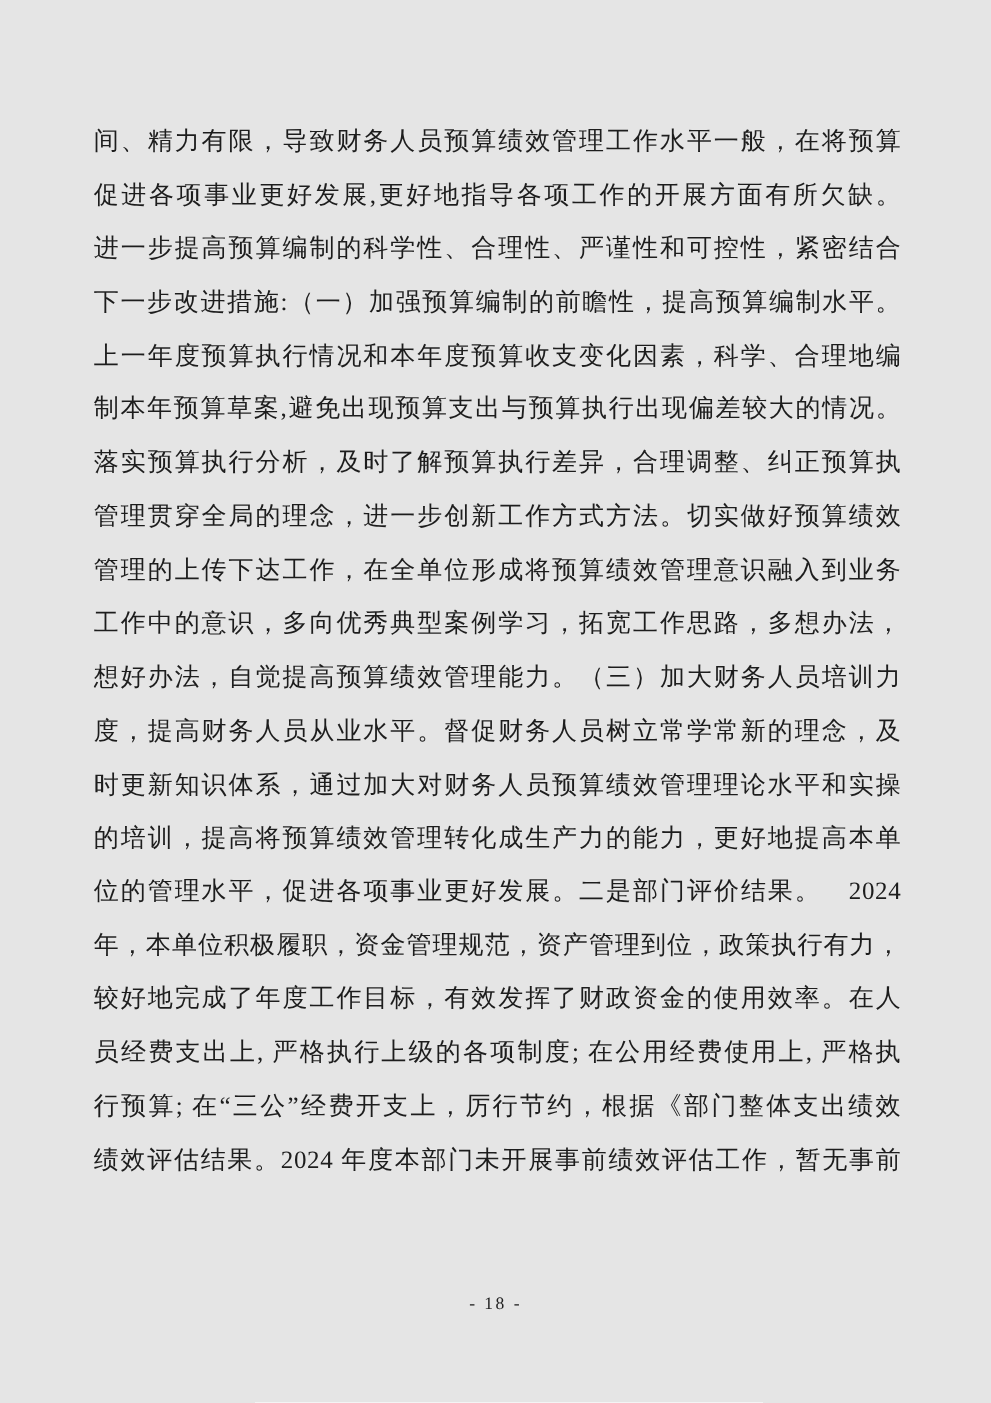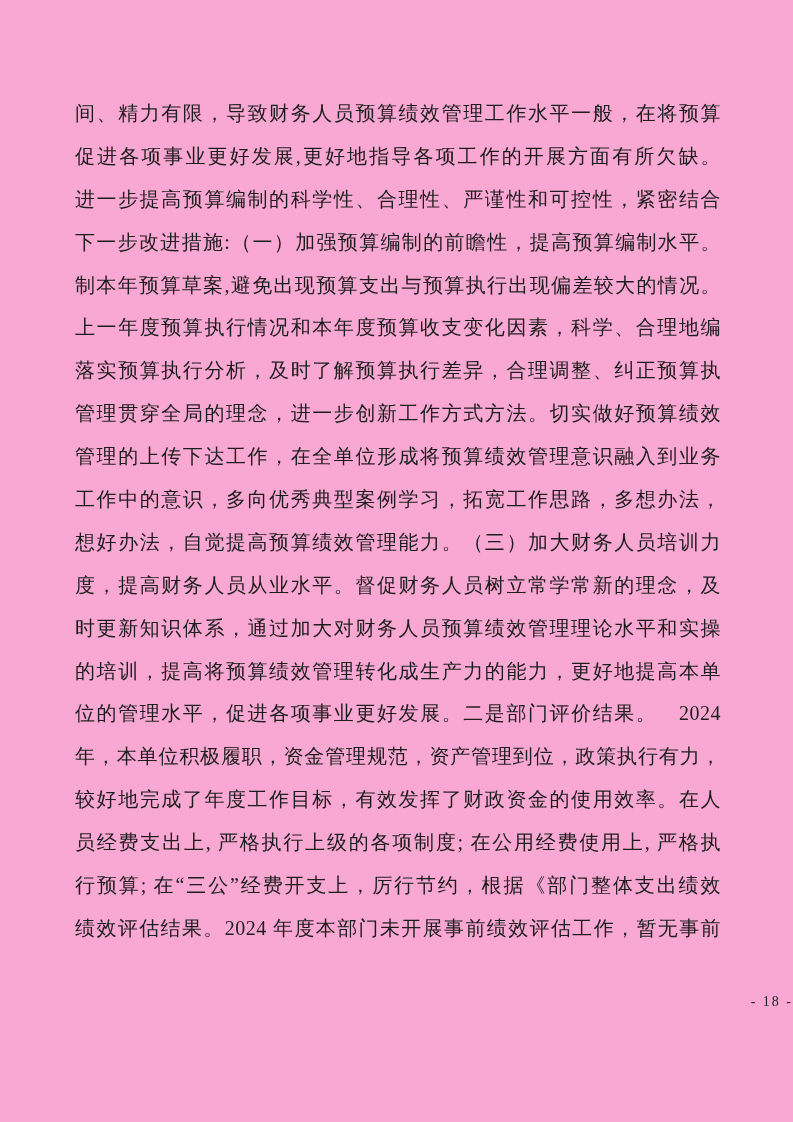--- a/index.html
+++ b/index.html
@@ -4,21 +4,21 @@
 <style>
   html, body {
     margin: 0;
     padding: 0;
     background: #ffffff;
   }
   .page {
     position: relative;
     width: 793px;
     height: 1122px;
-    background: #f9a8d4;
+    background: #e5e5e5;
     overflow: hidden;
     font-family: "Liberation Serif", "DejaVu Serif", serif;
   }
   .body-text {
     position: absolute;
     left: 75px;
     top: 92px;
     width: 646px;
   }
   .line {
@@ -29,38 +29,38 @@
     text-align: justify;
     text-align-last: justify;
     text-justify: inter-ideograph;
     overflow: hidden;
     letter-spacing: 0.5px;
   }
   .page-number {
     position: absolute;
     left: 0;
     right: 0;
-    top: 994px;
-    text-align: right;
+    top: 1036px;
+    text-align: center;
     font-size: 14px;
     letter-spacing: 2px;
     color: #222222;
   }
 </style>
 </head>
 <body>
 
 <div class="page">
   <div class="body-text">
     <div class="line">间、精力有限，导致财务人员预算绩效管理工作水平一般，在将预算</div>
     <div class="line">促进各项事业更好发展,更好地指导各项工作的开展方面有所欠缺。</div>
     <div class="line">进一步提高预算编制的科学性、合理性、严谨性和可控性，紧密结合</div>
     <div class="line">下一步改进措施:（一）加强预算编制的前瞻性，提高预算编制水平。</div>
+    <div class="line">上一年度预算执行情况和本年度预算收支变化因素，科学、合理地编</div>
     <div class="line">制本年预算草案,避免出现预算支出与预算执行出现偏差较大的情况。</div>
-    <div class="line">上一年度预算执行情况和本年度预算收支变化因素，科学、合理地编</div>
     <div class="line">落实预算执行分析，及时了解预算执行差异，合理调整、纠正预算执</div>
     <div class="line">管理贯穿全局的理念，进一步创新工作方式方法。切实做好预算绩效</div>
     <div class="line">管理的上传下达工作，在全单位形成将预算绩效管理意识融入到业务</div>
     <div class="line">工作中的意识，多向优秀典型案例学习，拓宽工作思路，多想办法，</div>
     <div class="line">想好办法，自觉提高预算绩效管理能力。（三）加大财务人员培训力</div>
     <div class="line">度，提高财务人员从业水平。督促财务人员树立常学常新的理念，及</div>
     <div class="line">时更新知识体系，通过加大对财务人员预算绩效管理理论水平和实操</div>
     <div class="line">的培训，提高将预算绩效管理转化成生产力的能力，更好地提高本单</div>
     <div class="line">位的管理水平，促进各项事业更好发展。二是部门评价结果。　2024</div>
     <div class="line">年，本单位积极履职，资金管理规范，资产管理到位，政策执行有力，</div>

